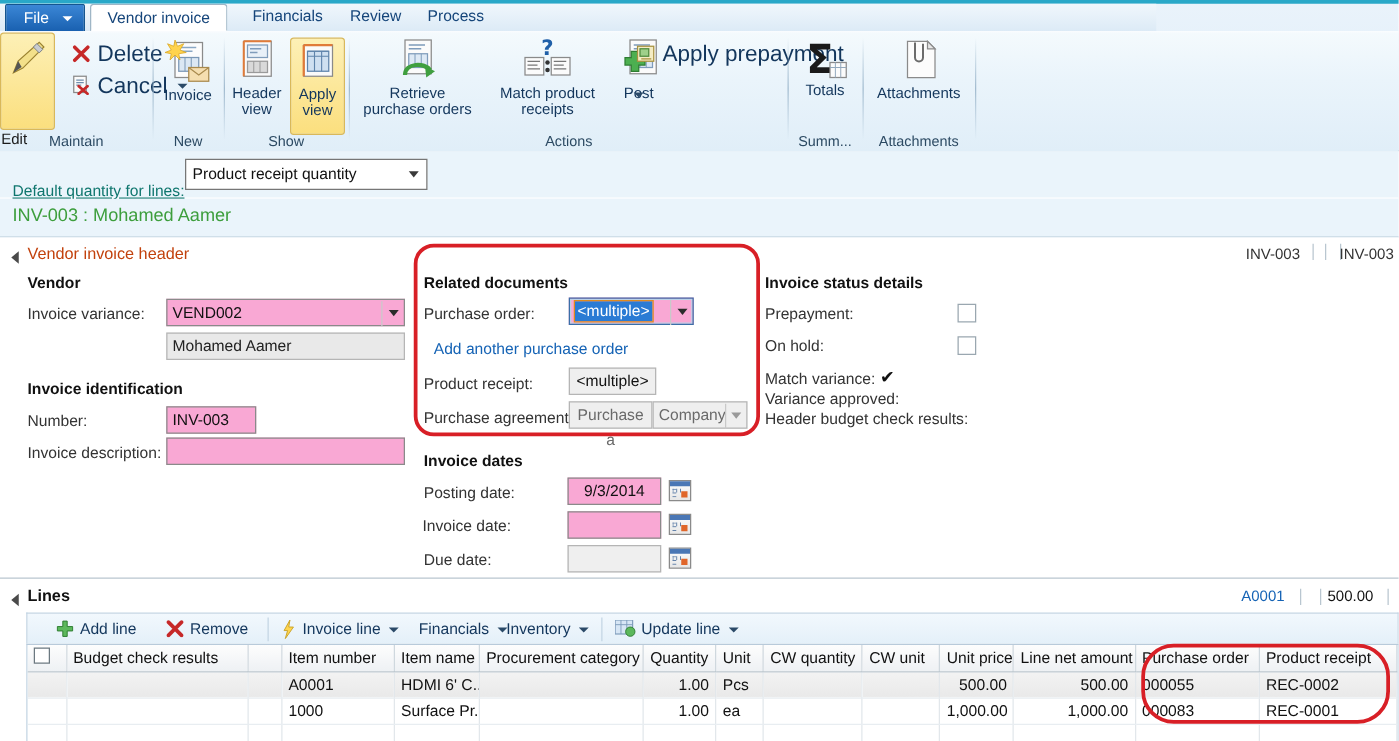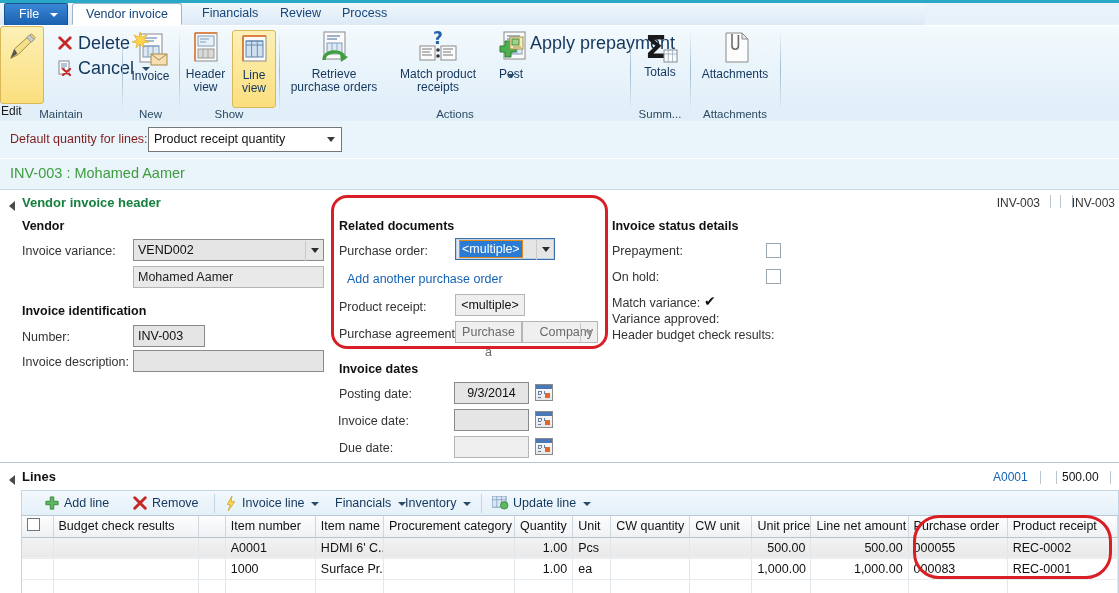--- a/index.html
+++ b/index.html
@@ -57,50 +57,50 @@
     background:linear-gradient(to bottom,#fdf0b6,#fbdf7e);
     border:1px solid #d9b85a; border-radius:3px; }
   #btn-edit .lbl { position:absolute; bottom:4px; width:100%; }
 
   .smallbtn { position:absolute; height:22px; line-height:22px; font-size:18px;
     color:#13365c; cursor:default; padding-left:22px; white-space:nowrap; }
 
   
   #filterbar { position:absolute; left:0; top:121px; width:1119px; height:38px;
     background:#eaf4fb; border-bottom:1px solid #ffffff; }
-  #dql-label { position:absolute; left:10px; top:11px; font-size:12.5px; color:#7f1d1d; }
+  #dql-label { position:absolute; left:10px; top:25px; font-size:12.5px; color:#0f766e;text-decoration:underline; }
   #dq-select { position:absolute; left:148px; top:6px; width:194px; height:25px;
     background:#fff; border:1px solid #767676; font-size:12.5px; color:#111;
     padding:0 20px 0 5px; line-height:23px; }
   #dq-select .arw { position:absolute; right:6px; top:9px; width:0;height:0;
     border-left:4px solid transparent;border-right:4px solid transparent;border-top:5px solid #3a3a3a; }
 
   #rec-title { position:absolute; left:10px; top:165px; font-size:14.5px;
     color:#3d9e3d; font-weight:normal; }
   #titlestrip { position:absolute; left:0; top:159px; width:1119px; height:31px;
     background:#eaf4fb; border-bottom:1px solid #c8d8e4; }
 
   
   #hdrpanel { position:absolute; left:0; top:190px; width:1119px; height:272px;
     background:#ffffff; }
   #hdr-caption { position:absolute; left:22px; top:5px; font-size:13px;
-    font-weight:bold; color:#15803d; }
+    font-weight:normal; color:#c2410c; }
   #hdr-arrow { position:absolute; left:9px; top:11px; width:0;height:0;
     border-top:5px solid transparent;border-bottom:5px solid transparent;
     border-right:6px solid #4a4a4a; }
   #hdr-right-1 { position:absolute; right:79px; top:6px; font-size:12px; color:#333; }
   #hdr-right-2 { position:absolute; right:4px; top:6px; font-size:12px; color:#333; }
   .tick { position:absolute; top:5px; width:1px; height:13px; background:#b9c6d0; }
 
   .secthead { position:absolute; font-size:12.5px; font-weight:bold; color:#111; }
   .flabel { position:absolute; font-size:12.5px; color:#333; white-space:nowrap; }
-  .fld { position:absolute; background:#e5e5e5; border:1px solid #8a8a8a;
+  .fld { position:absolute; background:#f9a8d4; border:1px solid #8a8a8a;
     font-size:12.5px; color:#111; height:22px; line-height:20px; padding:0 4px; }
   .fld.ro { background:#e9e9e9; border:1px solid #b5b5b5; color:#222; }
-  .fld.grey { background:#efefef; border:1px solid #b5b5b5;text-align:right; }
+  .fld.grey { background:#efefef; border:1px solid #b5b5b5; }
   .combo .arw { position:absolute; right:4px; top:8px; width:0;height:0;
     border-left:4px solid transparent;border-right:4px solid transparent;border-top:5px solid #2b2b2b; }
   .combo .sep { position:absolute; right:17px; top:1px; width:1px; height:20px; background:#c9c9c9; }
 
   .cbox { position:absolute; width:15px; height:15px; background:#fff;
     border:1px solid #9aa7b0; }
   .link { position:absolute; font-size:12.5px; color:#1563b5; cursor:pointer; }
 
   .calbtn { position:absolute; width:18px; height:17px; cursor:default;
     background:linear-gradient(to bottom,#fdfdfd,#e7e7e7); border:1px solid #8a8a8a; }
@@ -241,21 +241,21 @@
         <div class="lbl">view</div>
       </div>
       <div class="bigbtn" style="left:52px;top:4px;width:44px;height:78px;background:linear-gradient(to bottom,#fdf0b6,#fbdf7e);border:1px solid #d9b85a;border-radius:3px;">
         <svg width="36" height="38" viewBox="0 0 36 38" style="margin:0 auto;display:block;">
           <rect x="7" y="5" width="23" height="25" fill="#fafafa" stroke="#8a8a8a"></rect>
           <rect x="10" y="10" width="17" height="16" fill="#cfe0f1" stroke="#5f84ab"></rect>
           <path d="M10 10h17M10 14h17M15.6 10v16M21.3 10v16" stroke="#5f84ab" stroke-width=".9"></path>
           <path d="M7 5h23" stroke="#e07b39" stroke-width="1.8"></path>
           <path d="M7 5v25" stroke="#e07b39" stroke-width="1.8"></path>
         </svg>
-        <div class="lbl">Line</div>
+        <div class="lbl">Apply</div>
         <div class="lbl">view</div>
       </div>
       <div class="glabel">Show</div>
     </div>
     <div class="gsep" style="left:279px;"></div>
 
     <div class="rgroup" style="left:280px;width:350px;">
       <div class="bigbtn" style="left:0;top:4px;width:108px;">
         <svg width="40" height="38" viewBox="0 0 40 38" style="margin:0 auto;display:block;">
           <rect x="10" y="2" width="21" height="27" fill="#fbfbfb" stroke="#8a8a8a"></rect>

